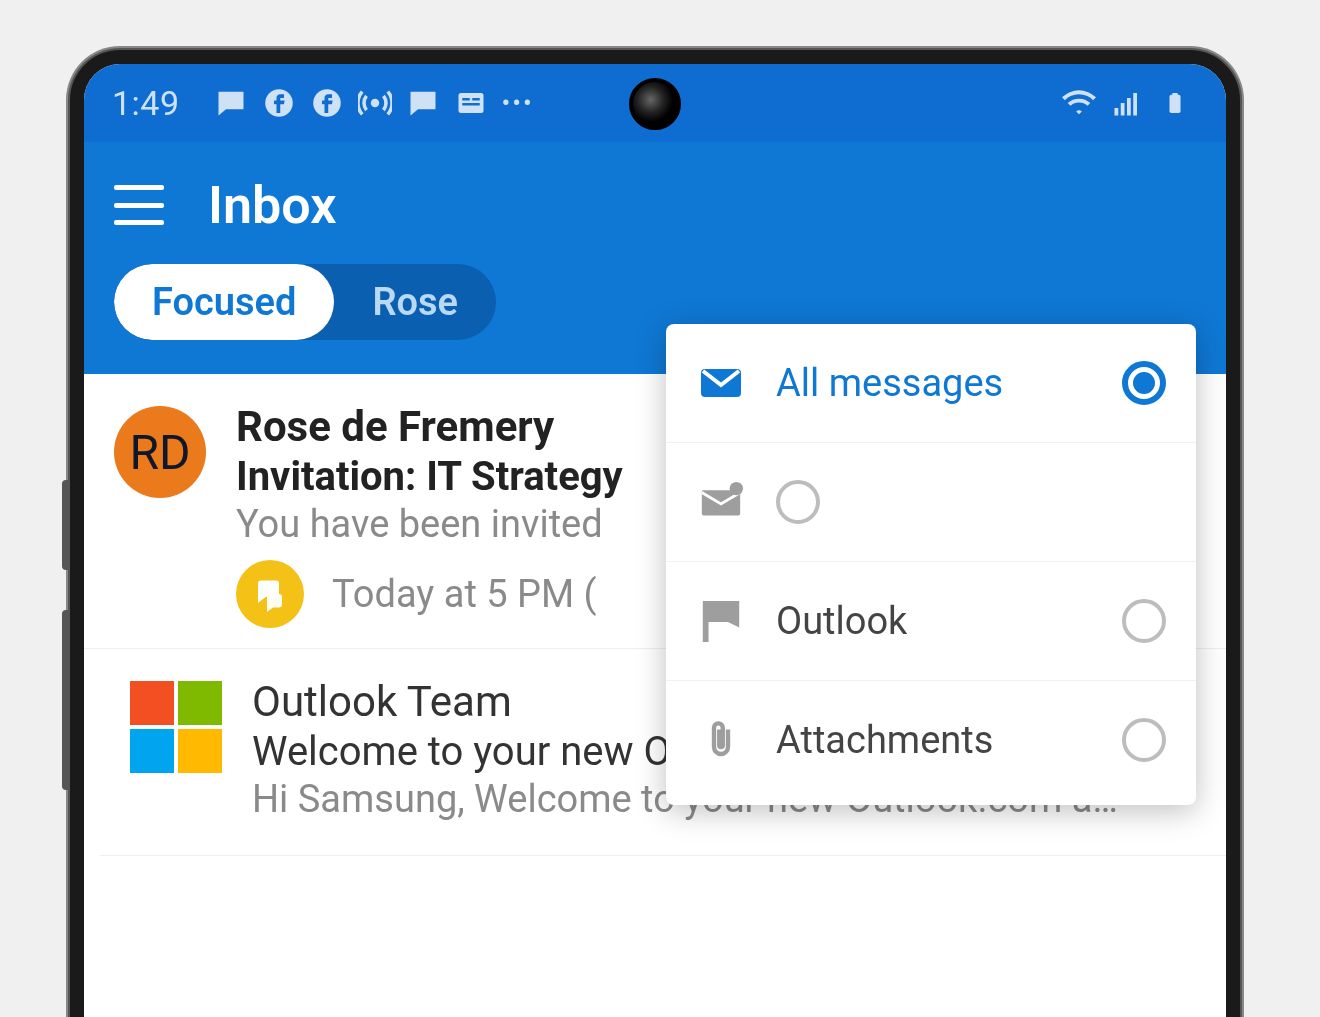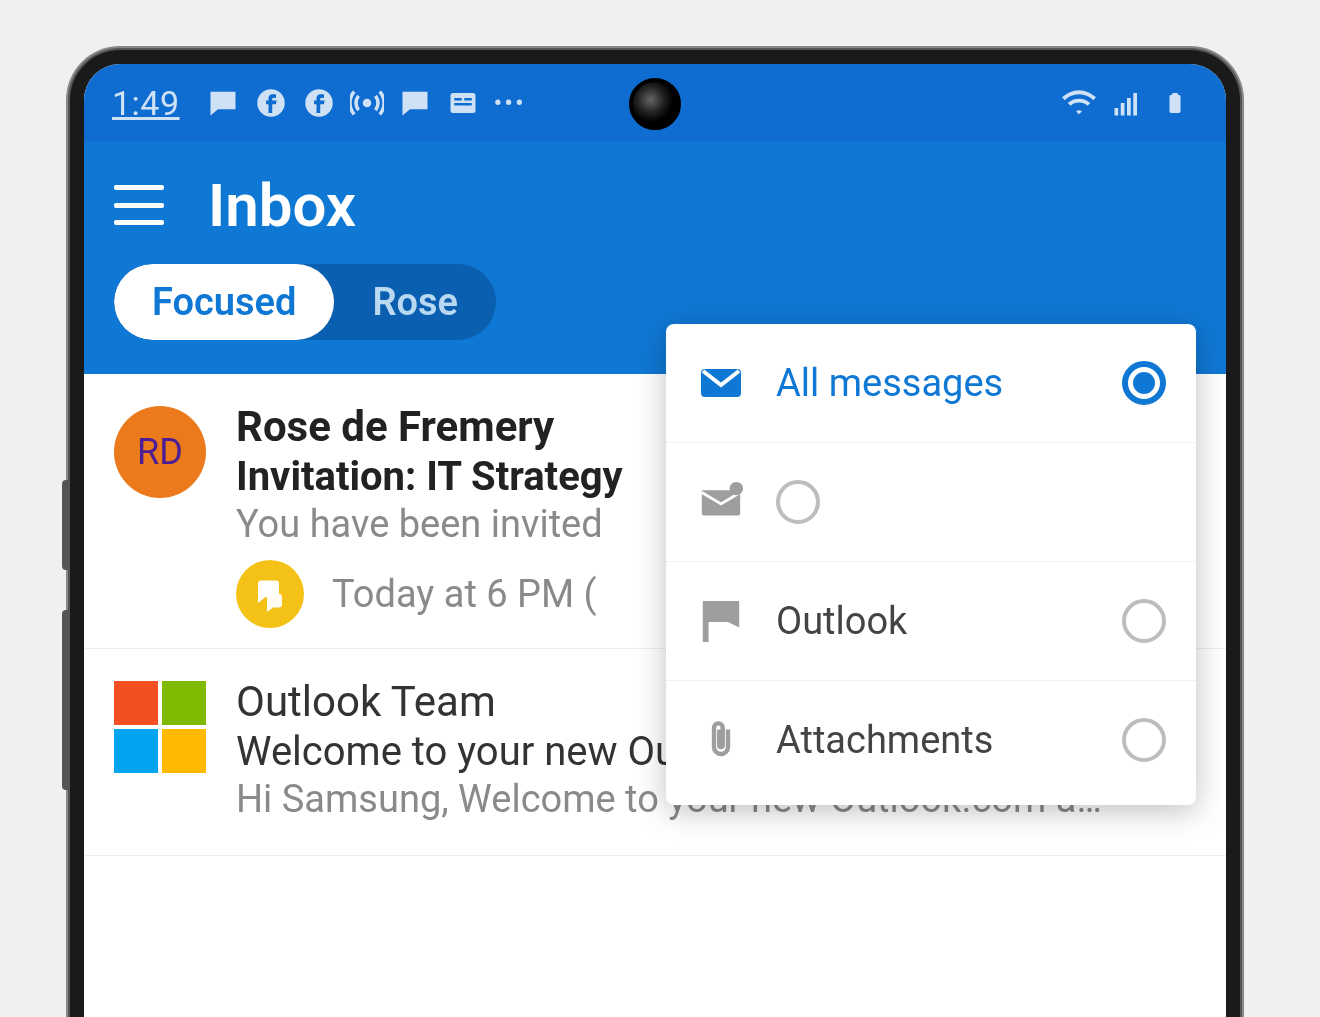--- a/index.html
+++ b/index.html
@@ -54,37 +54,37 @@
   .status-bar {
     height: 78px;
     background: #0f6cd0;
     display: flex;
     align-items: center;
     padding: 0 34px 0 28px;
     color: #cfe2f5;
     font-size: 30px;
   }
   .status-left { display:flex; align-items:center; gap:14px; }
-  .status-time { font-size: 34px; font-weight:400; letter-spacing:0.5px; margin-right:12px;text-decoration:underline; }
+  .status-time { font-size: 34px; font-weight:400; letter-spacing:0.5px; margin-right:20px; }
   .status-icon { width:34px; height:34px; display:flex; align-items:center; justify-content:center; }
   .status-right { margin-left:auto; display:flex; align-items:center; gap:14px; }
   
   .app-header {
     background: #0f78d4;
     padding: 18px 30px 10px 30px;
   }
   .header-row {
     display:flex;
     align-items:center;
     gap: 44px;
     height: 90px;
   }
   .hamburger { width:50px; height:40px; display:flex; flex-direction:column; justify-content:space-between; }
   .hamburger span { display:block; height:5px; background:#fff; border-radius:2px; }
-  .page-title { color:#fff; font-size:60px; font-weight:600; }
+  .page-title { color:#fff; font-size:52px; font-weight:600; }
   .tabs-row {
     display:flex;
     align-items:center;
     padding: 14px 0 24px 0;
   }
   .tab-pill {
     display:flex;
     background:#0a5fb0;
     border-radius: 50px;
     overflow:hidden;
@@ -105,21 +105,21 @@
     padding: 28px 30px 20px 30px;
     gap: 30px;
     border-bottom: 1px solid #eee;
   }
   .avatar {
     width:92px; height:92px; border-radius:50%;
     display:flex; align-items:center; justify-content:center;
     flex-shrink:0;
     margin-top:4px;
   }
-  .avatar-rd { background:#ea7a1c; color:#4c1d95; font-size:36px; font-weight:400; }
+  .avatar-rd { background:#ea7a1c; color:#0f172a; font-size:48px; font-weight:400; }
   .avatar-ms {
     width:92px; height:92px; display:grid; grid-template-columns:1fr 1fr; grid-template-rows:1fr 1fr; gap:4px;
     margin-top:4px; flex-shrink:0;
   }
   .avatar-ms div{ width:100%; height:100%; }
   .ms-r{background:#f25022;} .ms-g{background:#7fba00;} .ms-b{background:#00a4ef;} .ms-y{background:#ffb900;}
   .email-body { flex:1; min-width:0; }
   .sender { font-size:42px; font-weight:700; color:#222; margin-bottom:2px; }
   .sender.read { font-weight:400; color:#333; }
   .subject { font-size:40px; font-weight:700; color:#222; margin-bottom:2px; }
@@ -269,26 +269,26 @@
           <div class="sender">Rose de Fremery</div>
           <div class="subject">Invitation: IT Strategy</div>
           <div class="preview">You have been invited</div>
           <div class="meeting-row">
             <div class="meeting-badge">
               <svg viewBox="0 0 24 24" width="36" height="36" fill="#fff">
                   <path d="M4 3h12a2 2 0 012 2v7a2 2 0 01-2 2H9l-5 4V5a2 2 0 012-2z"></path>
                   <path d="M10 12h8a2 2 0 012 2v5a2 2 0 01-2 2h-4l-4 3v-10z" opacity="0.95"></path>
                 </svg>
             </div>
-            <div class="meeting-time">Today at 6 PM (</div>
+            <div class="meeting-time">Today at 5 PM (</div>
           </div>
         </div>
       </div>
 
-      <div class="email-item item2" style="position:relative;">
+      <div class="email-item item2" style="position:relative;margin-left:16px;">
         <div class="avatar-ms">
           <div class="ms-r"></div>
             <div class="ms-g"></div>
             <div class="ms-b"></div>
             <div class="ms-y"></div>
         </div>
         <div class="email-body">
           <div class="sender read">Outlook Team</div>
           <div class="subject read">Welcome to your new Outlook.com account</div>
           <div class="preview">Hi Samsung, Welcome to your new Outlook.com a…</div>

